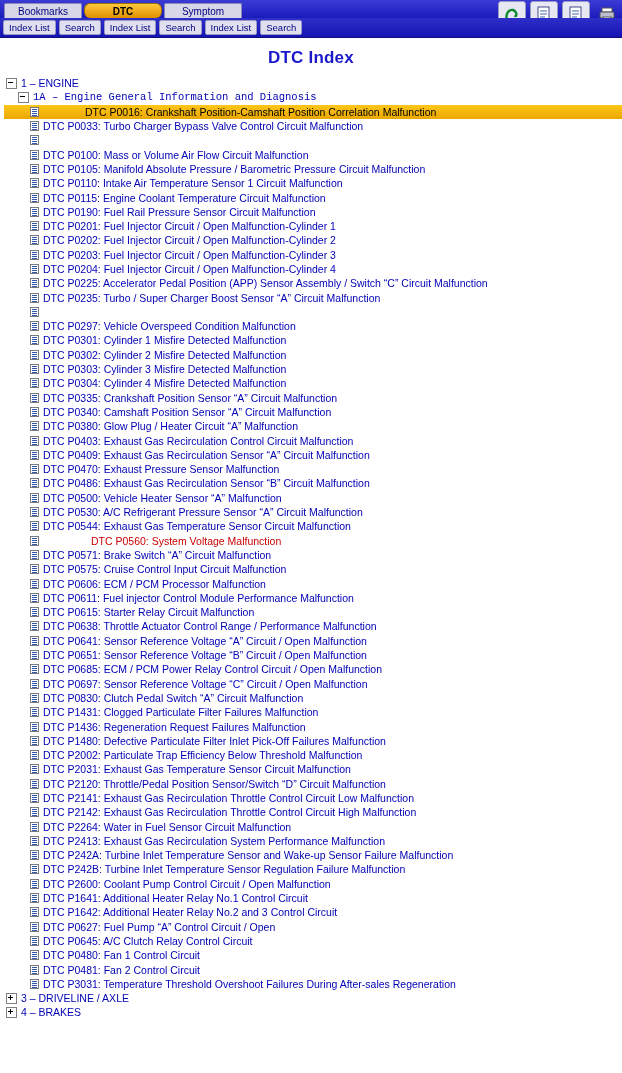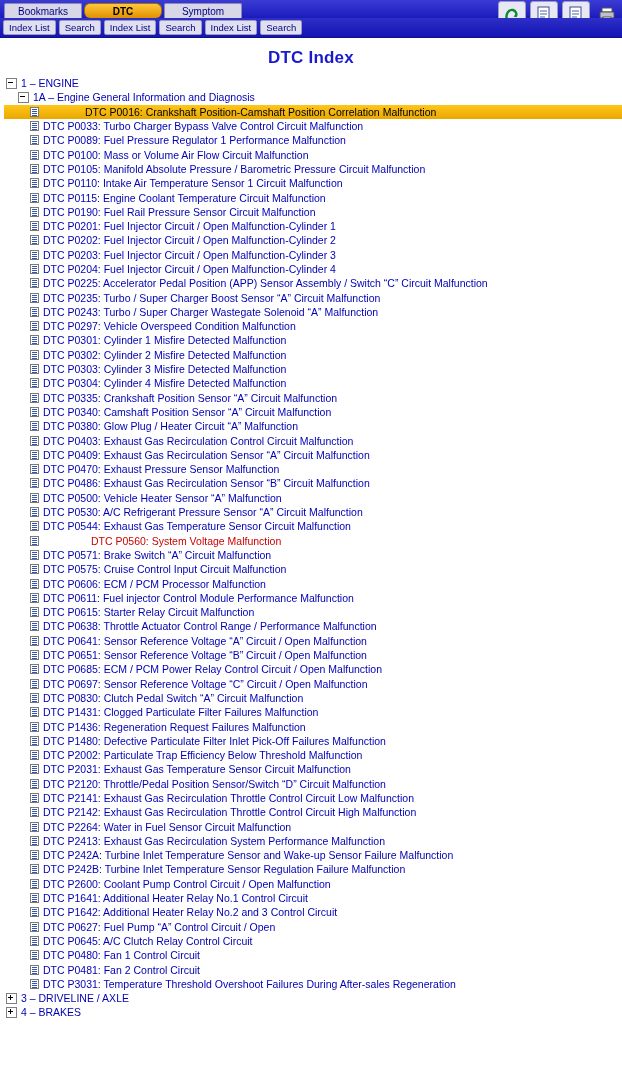--- a/index.html
+++ b/index.html
@@ -122,21 +122,21 @@
     display: flex;
     align-items: center;
     height: 14.3px;
     white-space: nowrap;
   }
   .node .lbl {
     font-size: 10.5px;
     color: #0000b4;
   }
   .lvl1 { padding-left: 2px; }
-  .lvl2 { padding-left: 14px; }
+  .lvl2 { padding-left: 14px; font-family: Liberation Mono, monospace; }
   .lvl3 { padding-left: 26px; }
 
   .toggle {
     width: 9px;
     height: 9px;
     border: 1px solid #808080;
     background: #ffffff;
     margin-right: 4px;
     position: relative;
     flex: 0 0 auto;
@@ -252,21 +252,20 @@
     <div class="node lvl3 row-selected">
       <span class="docicon"></span>
       <span class="lbl">DTC P0016: Crankshaft Position-Camshaft Position Correlation Malfunction</span>
     </div>
     <div class="node lvl3">
       <span class="docicon"></span>
       <span class="lbl">DTC P0033: Turbo Charger Bypass Valve Control Circuit Malfunction</span>
     </div>
     <div class="node lvl3">
       <span class="docicon"></span>
-      <span class="lbl">DTC P0089: Fuel Pressure Regulator 1 Performance Malfunction</span>
     </div>
     <div class="node lvl3">
       <span class="docicon"></span>
       <span class="lbl">DTC P0100: Mass or Volume Air Flow Circuit Malfunction</span>
     </div>
     <div class="node lvl3">
       <span class="docicon"></span>
       <span class="lbl">DTC P0105: Manifold Absolute Pressure / Barometric Pressure Circuit Malfunction</span>
     </div>
     <div class="node lvl3">
@@ -300,21 +299,20 @@
     <div class="node lvl3">
       <span class="docicon"></span>
       <span class="lbl">DTC P0225: Accelerator Pedal Position (APP) Sensor Assembly / Switch “C” Circuit Malfunction</span>
     </div>
     <div class="node lvl3">
       <span class="docicon"></span>
       <span class="lbl">DTC P0235: Turbo / Super Charger Boost Sensor “A” Circuit Malfunction</span>
     </div>
     <div class="node lvl3">
       <span class="docicon"></span>
-      <span class="lbl">DTC P0243: Turbo / Super Charger Wastegate Solenoid “A” Malfunction</span>
     </div>
     <div class="node lvl3">
       <span class="docicon"></span>
       <span class="lbl">DTC P0297: Vehicle Overspeed Condition Malfunction</span>
     </div>
     <div class="node lvl3">
       <span class="docicon"></span>
       <span class="lbl">DTC P0301: Cylinder 1 Misfire Detected Malfunction</span>
     </div>
     <div class="node lvl3">

